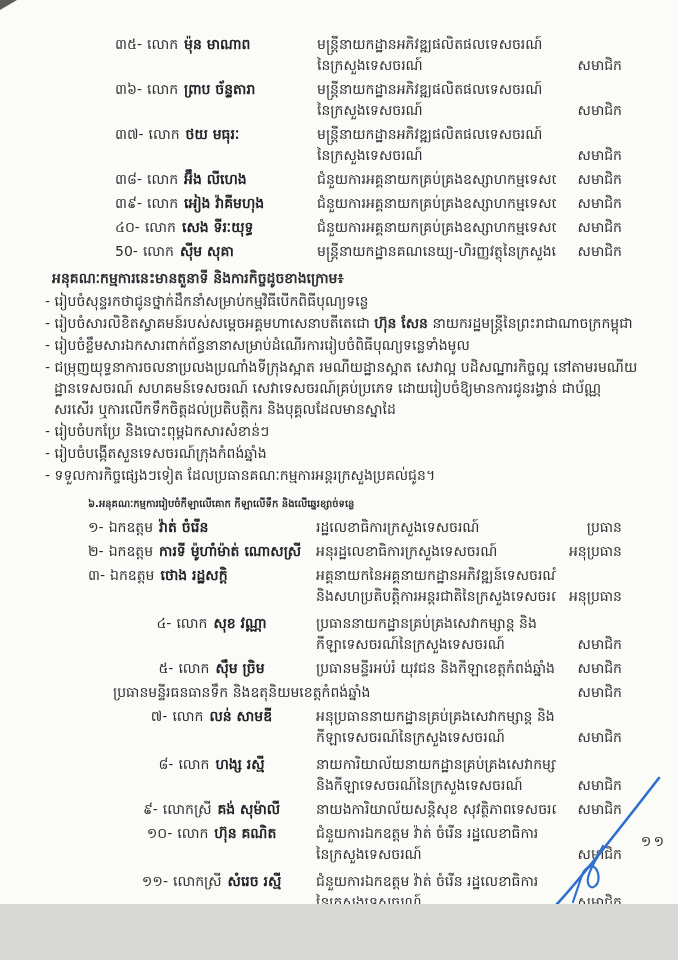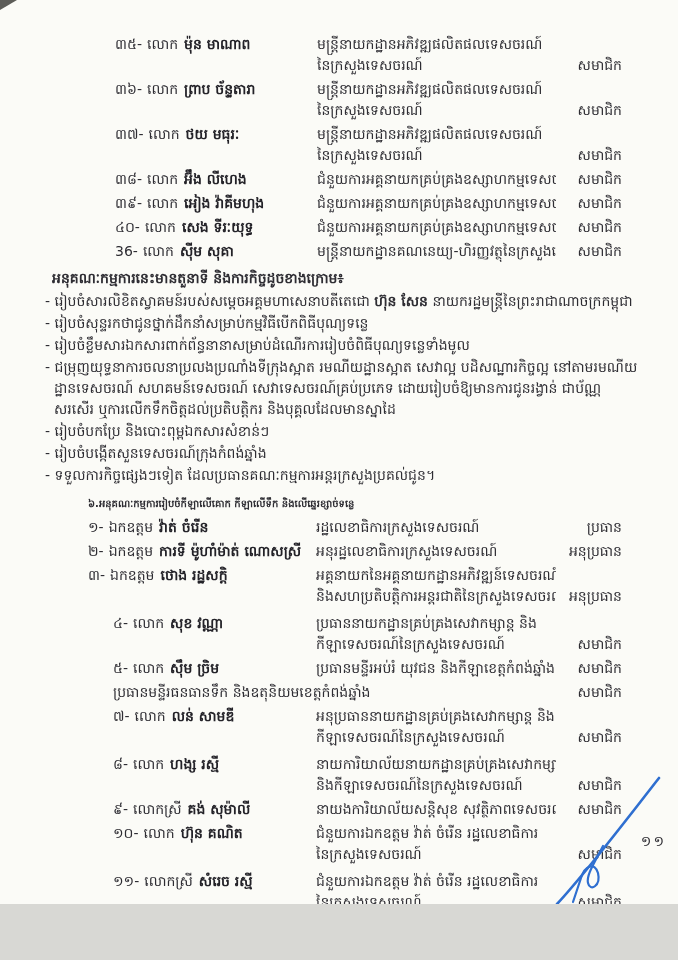--- a/index.html
+++ b/index.html
@@ -32,21 +32,21 @@
   
   .duties{margin:6px 40px 0 40px;}
   .duties .heading{font-weight:bold;margin:0 0 2px 12px;}
   .bullet{padding-left:14px;text-indent:-9px;margin-bottom:1px;}
   .bullet .b{font-weight:bold;}
   
   .sub-heading{font-weight:bold;font-size:10px;margin:7px 40px 2px 88px;line-height:22px;}
   .roster6{margin:2px 56px 0 88px;}
   .roster6 .id{min-width:222px;}
   .roster6 .row.indent{padding-left:25px;}
-  .roster6 .row.indent .id{min-width:197px;}
+  .roster6 .row.indent .id{min-width:197px;text-align:center;}
   .roster6 .row.gap{margin-top:6px;}
   
   .page-number{position:absolute;left:0;right:12px;bottom:52px;text-align:right;letter-spacing:2px;}
   .signature{position:absolute;left:545px;top:772px;width:122px;height:140px;}
 </style>
 </head>
 <body>
 
 <div class="page">
   <div class="corner-mark"></div>
@@ -91,34 +91,34 @@
       <span class="status">សមាជិក</span>
     </div>
     <div class="row">
       <span class="id"><span class="num">៤០-</span><span class="honor">លោក</span><span class="name">សេង ទីរៈយុទ្ធ</span></span>
       <span class="role">
           <div>ជំនួយការអគ្គនាយកគ្រប់គ្រងឧស្សាហកម្មទេសចរណ៍</div>
         </span>
       <span class="status">សមាជិក</span>
     </div>
     <div class="row">
-      <span class="id"><span class="num">36-</span><span class="honor">លោក</span><span class="name">ស៊ីម សុគា</span></span>
+      <span class="id"><span class="num">50-</span><span class="honor">លោក</span><span class="name">ស៊ីម សុគា</span></span>
       <span class="role">
           <div>មន្ត្រីនាយកដ្ឋានគណនេយ្យ-ហិរញ្ញវត្ថុនៃក្រសួងទេសចរណ៍</div>
         </span>
       <span class="status">សមាជិក</span>
     </div>
   </section>
 
   <section class="duties">
     <div class="heading">អនុគណៈកម្មការនេះមានតួនាទី និងការកិច្ចដូចខាងក្រោម៖</div>
+    <div class="bullet"><span>- </span><span>រៀបចំសុន្ទរកថាជូនថ្នាក់ដឹកនាំសម្រាប់កម្មវិធីបើកពិធីបុណ្យទន្លេ</span></div>
     <div class="bullet">
       <span>- </span><span>រៀបចំសារលិខិតស្វាគមន៍របស់សម្តេចអគ្គមហាសេនាបតីតេជោ </span><span class="b">ហ៊ុន សែន</span><span> នាយករដ្ឋមន្ត្រីនៃព្រះរាជាណាចក្រកម្ពុជា</span>
     </div>
-    <div class="bullet"><span>- </span><span>រៀបចំសុន្ទរកថាជូនថ្នាក់ដឹកនាំសម្រាប់កម្មវិធីបើកពិធីបុណ្យទន្លេ</span></div>
     <div class="bullet"><span>- </span><span>រៀបចំខ្លឹមសារឯកសារពាក់ព័ន្ធនានាសម្រាប់ដំណើរការរៀបចំពិធីបុណ្យទន្លេទាំងមូល</span></div>
     <div class="bullet"><span>- </span><span>ជម្រុញយុទ្ធនាការចលនាប្រលងប្រណាំងទីក្រុងស្អាត រមណីយដ្ឋានស្អាត សេវាល្អ បដិសណ្ឋារកិច្ចល្អ នៅតាមរមណីយដ្ឋានទេសចរណ៍ សហគមន៍ទេសចរណ៍ សេវាទេសចរណ៍គ្រប់ប្រភេទ ដោយរៀបចំឱ្យមានការជូនរង្វាន់ ជាប័ណ្ណសរសើរ ឬការលើកទឹកចិត្តដល់ប្រតិបត្តិករ និងបុគ្គលដែលមានស្នាដៃ</span></div>
     <div class="bullet"><span>- </span><span>រៀបចំបកប្រែ និងបោះពុម្ពឯកសារសំខាន់ៗ</span></div>
     <div class="bullet"><span>- </span><span>រៀបចំបង្កើតសួនទេសចរណ៍ក្រុងកំពង់ឆ្នាំង</span></div>
     <div class="bullet"><span>- </span><span>ទទួលការកិច្ចផ្សេងៗទៀត ដែលប្រធានគណៈកម្មការអន្តរក្រសួងប្រគល់ជូន។</span></div>
   </section>
 
   <div class="sub-heading">៦.អនុគណៈកម្មការរៀបចំកីឡាលើគោក កីឡាលើទឹក និងលើឆ្នេរខ្សាច់ទន្លេ</div>
 
   <section class="roster roster6">

